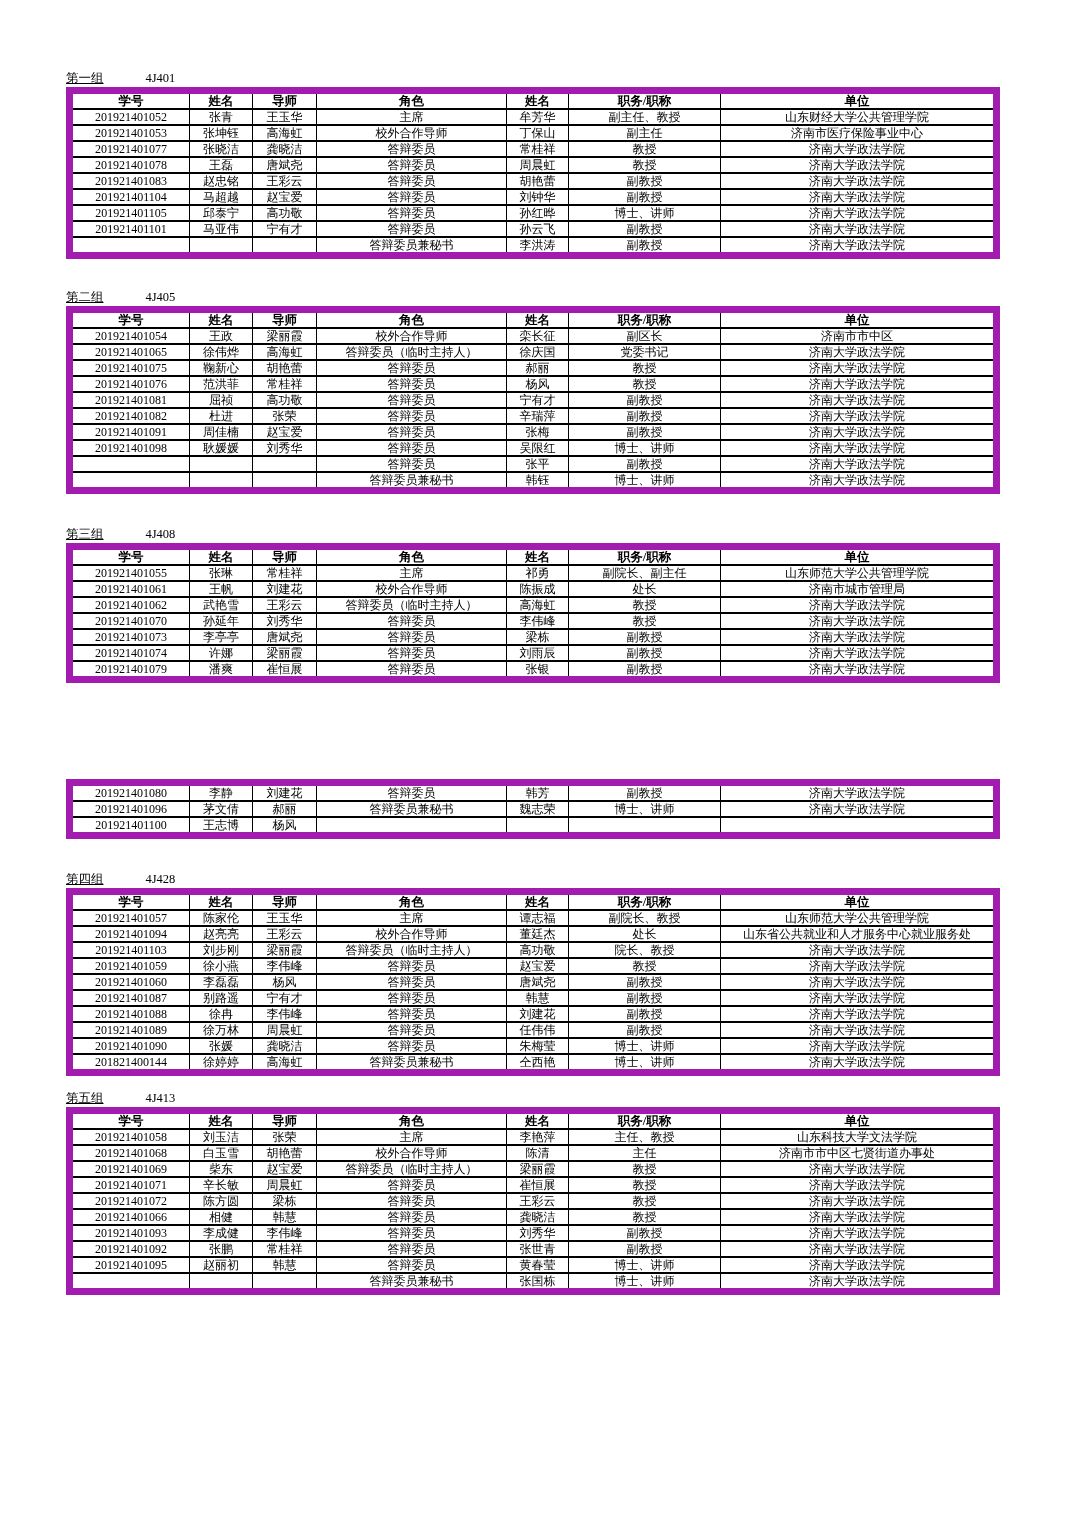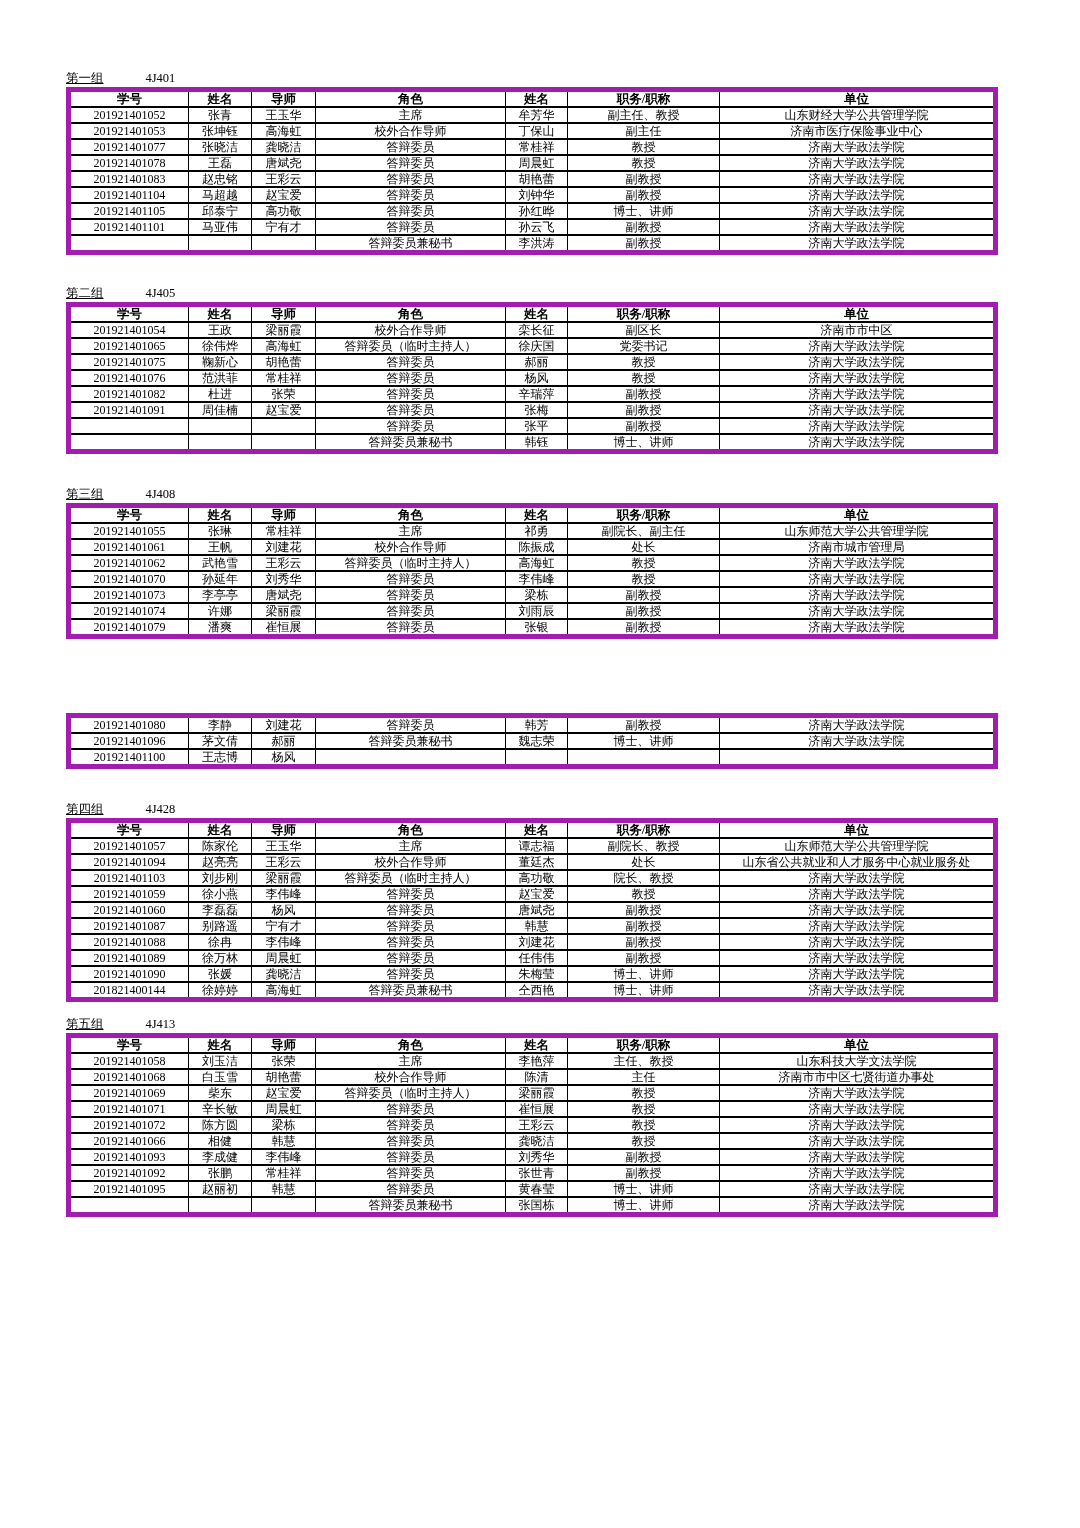--- a/index.html
+++ b/index.html
@@ -23,21 +23,21 @@
     line-height: 13px;
     margin: 0 0 2px 0;
     white-space: nowrap;
   }
   .group-label .gname { text-decoration: underline; }
   .group-label .room { margin-left: 42px; }
   table.roster {
     border-collapse: collapse;
     table-layout: fixed;
     width: 927px;
-    border: 5px solid #a21caf;
+    border: 7px solid #a21caf;
     font-family: Liberation Serif, serif;
   }
   table.roster th, table.roster td {
     border-left: 1px solid #000;
     border-right: 1px solid #000;
     border-top: 2px solid #000;
     border-bottom: 2px solid #000;
     height: 14px;
     line-height: 14px;
     padding: 0 2px;
@@ -47,21 +47,21 @@
     white-space: nowrap;
     font-size: 12px;
   }
   table.roster th {
     font-weight: bold;
     font-size: 12.5px;
   }
   
   .block-2 { margin-top: 32px; }
   .block-3 { margin-top: 34px; }
-  .block-3b { margin-top: 74px; }
+  .block-3b { margin-top: 96px; }
   .block-4 { margin-top: 34px; }
   .block-5 { margin-top: 16px; }
 </style>
 </head>
 <body>
 
 <div class="page">
 
   <section class="block-1">
     <p class="group-label"><span class="gname">第一组</span><span class="room">4J401</span></p>
@@ -226,35 +226,53 @@
           <tr>
             <td>201921401076</td>
             <td>范洪菲</td>
             <td>常桂祥</td>
             <td>答辩委员</td>
             <td>杨风</td>
             <td>教授</td>
             <td>济南大学政法学院</td>
           </tr>
           <tr>
+            <td>201921401081</td>
+            <td>屈祯</td>
+            <td>高功敬</td>
+            <td>答辩委员</td>
+            <td>宁有才</td>
+            <td>副教授</td>
+            <td>济南大学政法学院</td>
+          </tr>
+          <tr>
             <td>201921401082</td>
             <td>杜进</td>
             <td>张荣</td>
             <td>答辩委员</td>
             <td>辛瑞萍</td>
             <td>副教授</td>
             <td>济南大学政法学院</td>
           </tr>
           <tr>
             <td>201921401091</td>
             <td>周佳楠</td>
             <td>赵宝爱</td>
             <td>答辩委员</td>
             <td>张梅</td>
             <td>副教授</td>
+            <td>济南大学政法学院</td>
+          </tr>
+          <tr>
+            <td>201921401098</td>
+            <td>耿媛媛</td>
+            <td>刘秀华</td>
+            <td>答辩委员</td>
+            <td>吴限红</td>
+            <td>博士、讲师</td>
             <td>济南大学政法学院</td>
           </tr>
           <tr>
             <td></td>
             <td></td>
             <td></td>
             <td>答辩委员</td>
             <td>张平</td>
             <td>副教授</td>
             <td>济南大学政法学院</td>

